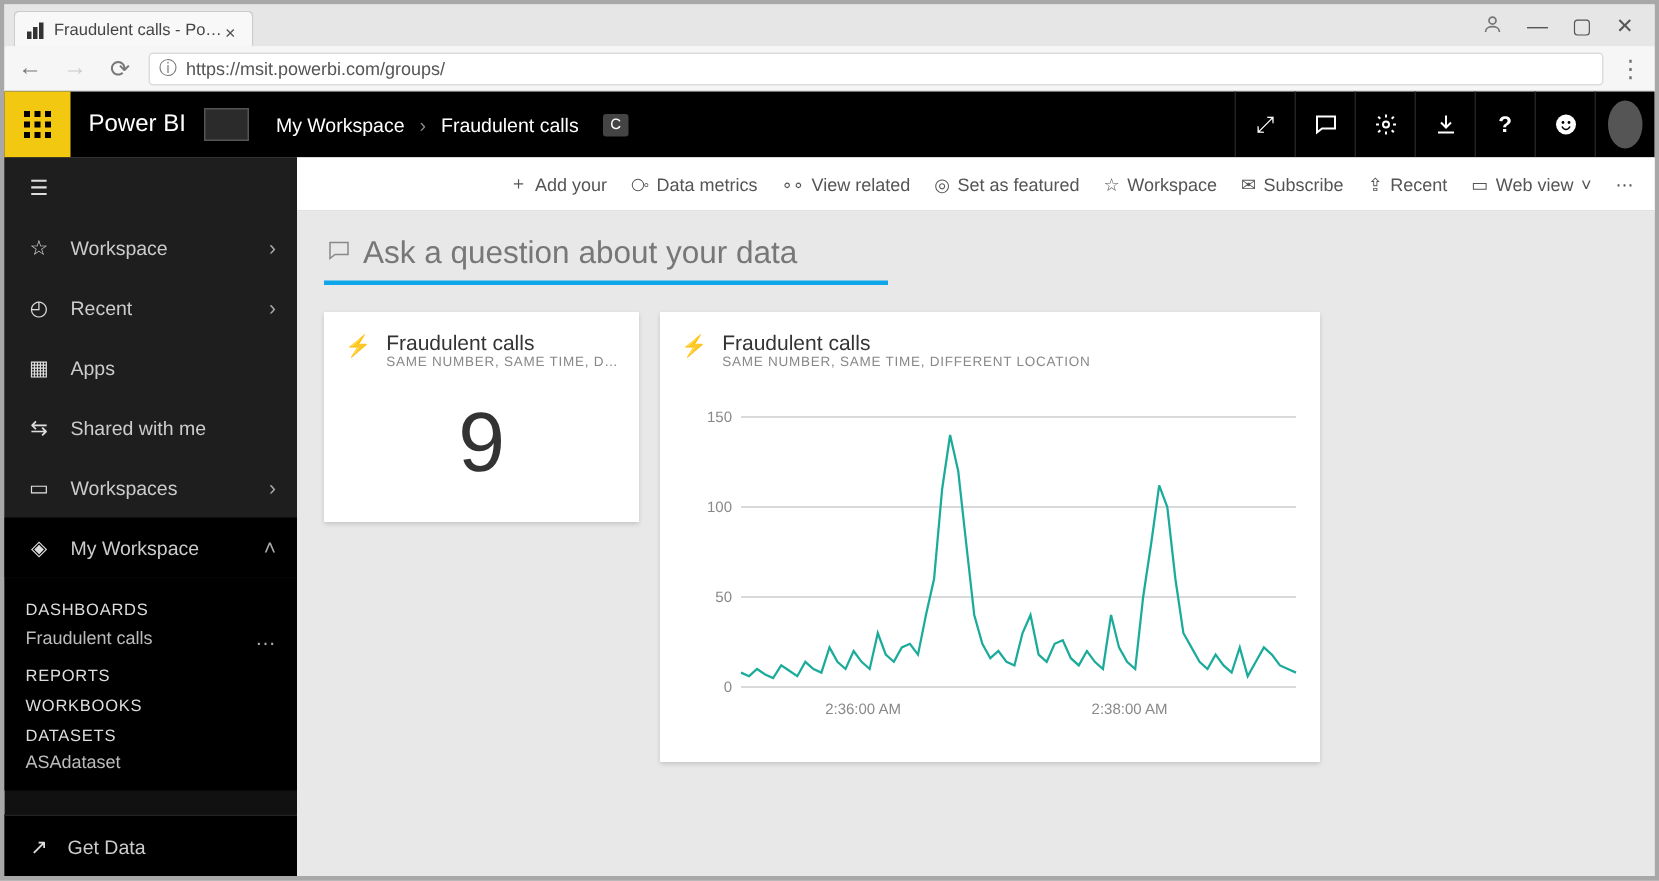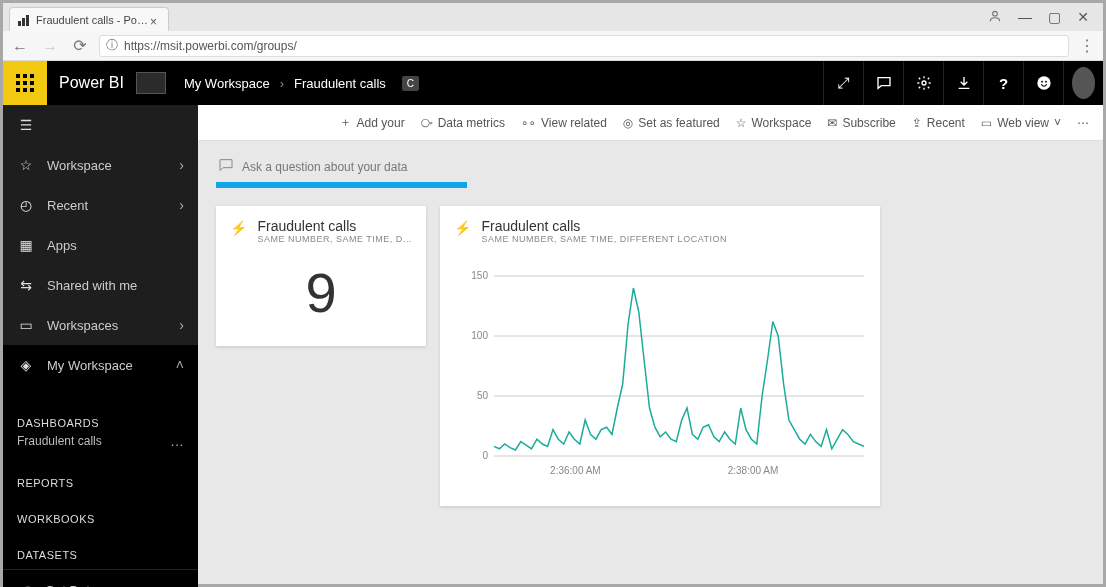--- a/index.html
+++ b/index.html
@@ -39,32 +39,32 @@
 
 .body { flex: 1; display: flex; min-height: 0; }
 
 
 .sidebar { width: 195px; background: #111; color: #ccc; display: flex; flex-direction: column; font-size: 13px; }
 .sidebar .top { background: #1e1e1e; }
 .sb-row { display: flex; align-items: center; height: 40px; padding: 0 14px; gap: 12px; cursor: pointer; }
 .sb-row .chev { margin-left: auto; color: #aaa; font-size: 14px; }
 .sb-ico { width: 18px; display: inline-flex; justify-content: center; font-size: 14px; color: #ddd; }
 .sb-sub { background: #000; padding: 8px 14px; }
-.sb-sub .hdr { color: #ddd; font-size: 11px; letter-spacing: .5px; margin-top: 24px; }
+.sb-sub .hdr { color: #ddd; font-size: 11px; letter-spacing: .5px; margin-top: 8px; }
 .sb-sub .item { color: #bbb; font-size: 12px; padding: 4px 0; display: flex; align-items: center; }
 .sb-sub .item .more { margin-left: auto; color: #aaa; font-size: 14px; cursor: pointer; }
 .sb-sub .empty { color: #777; font-style: italic; font-size: 11px; padding: 2px 0 8px; }
 .getdata { margin-top: auto; display: flex; align-items: center; gap: 10px; padding: 12px 14px; background: #000; border-top: 1px solid #222; cursor: pointer; }
 
 
 .main { flex: 1; background: #e8e8e8; display: flex; flex-direction: column; min-width: 0; }
 .toolbar { height: 36px; background: #fff; display: flex; align-items: center; justify-content: flex-end; gap: 16px; padding: 0 14px; font-size: 12px; color: #555; border-bottom: 1px solid #e0e0e0; }
 .toolbar .tb { display: flex; align-items: center; gap: 5px; cursor: pointer; }
 .qna { padding: 14px 18px; }
-.qna .box { display: inline-flex; align-items: center; gap: 8px; color: #777; font-size: 12px; border-bottom: 6px solid #0ea5e9; padding: 2px 60px 6px 2px; }
+.qna .box { display: inline-flex; align-items: center; gap: 8px; color: #777; font-size: 21px; border-bottom: 3px solid #0ea5e9; padding: 2px 60px 6px 2px; }
 .cards { display: flex; gap: 14px; padding: 4px 18px; align-items: flex-start; }
 .card { background: #fff; box-shadow: 0 1px 3px rgba(0,0,0,.15); padding: 12px 14px; }
 .card .ct { display: flex; gap: 10px; }
 .card .bolt { color: #aaa; font-size: 14px; margin-top: 2px; }
 .card h3 { font-size: 14px; font-weight: 400; color: #333; }
 .card .sub { font-size: 9px; color: #888; letter-spacing: .5px; text-transform: uppercase; white-space: nowrap; overflow: hidden; text-overflow: ellipsis; }
 .kpi { width: 210px; height: 140px; }
 .kpi .big { font-size: 56px; color: #333; text-align: center; margin-top: 16px; font-weight: 300; }
 .chartcard { width: 440px; height: 300px; }
 .chart { position: relative; width: 100%; height: 230px; margin-top: 10px; }
@@ -212,20 +212,23 @@
 
       <div class="sb-sub">
         <div class="hdr">DASHBOARDS</div>
         <div class="item">
           <span>Fraudulent calls</span>
           <span class="more">…</span>
         </div>
         <div class="hdr">REPORTS</div>
         <div class="hdr">WORKBOOKS</div>
         <div class="hdr">DATASETS</div>
+        <div class="item">
+          <span>ASAdataset</span>
+        </div>
       </div>
 
       <div class="getdata">
         <span class="sb-ico">↗</span>
         <span>Get Data</span>
       </div>
     </div>
 
     <div class="main">
       <div class="toolbar">

